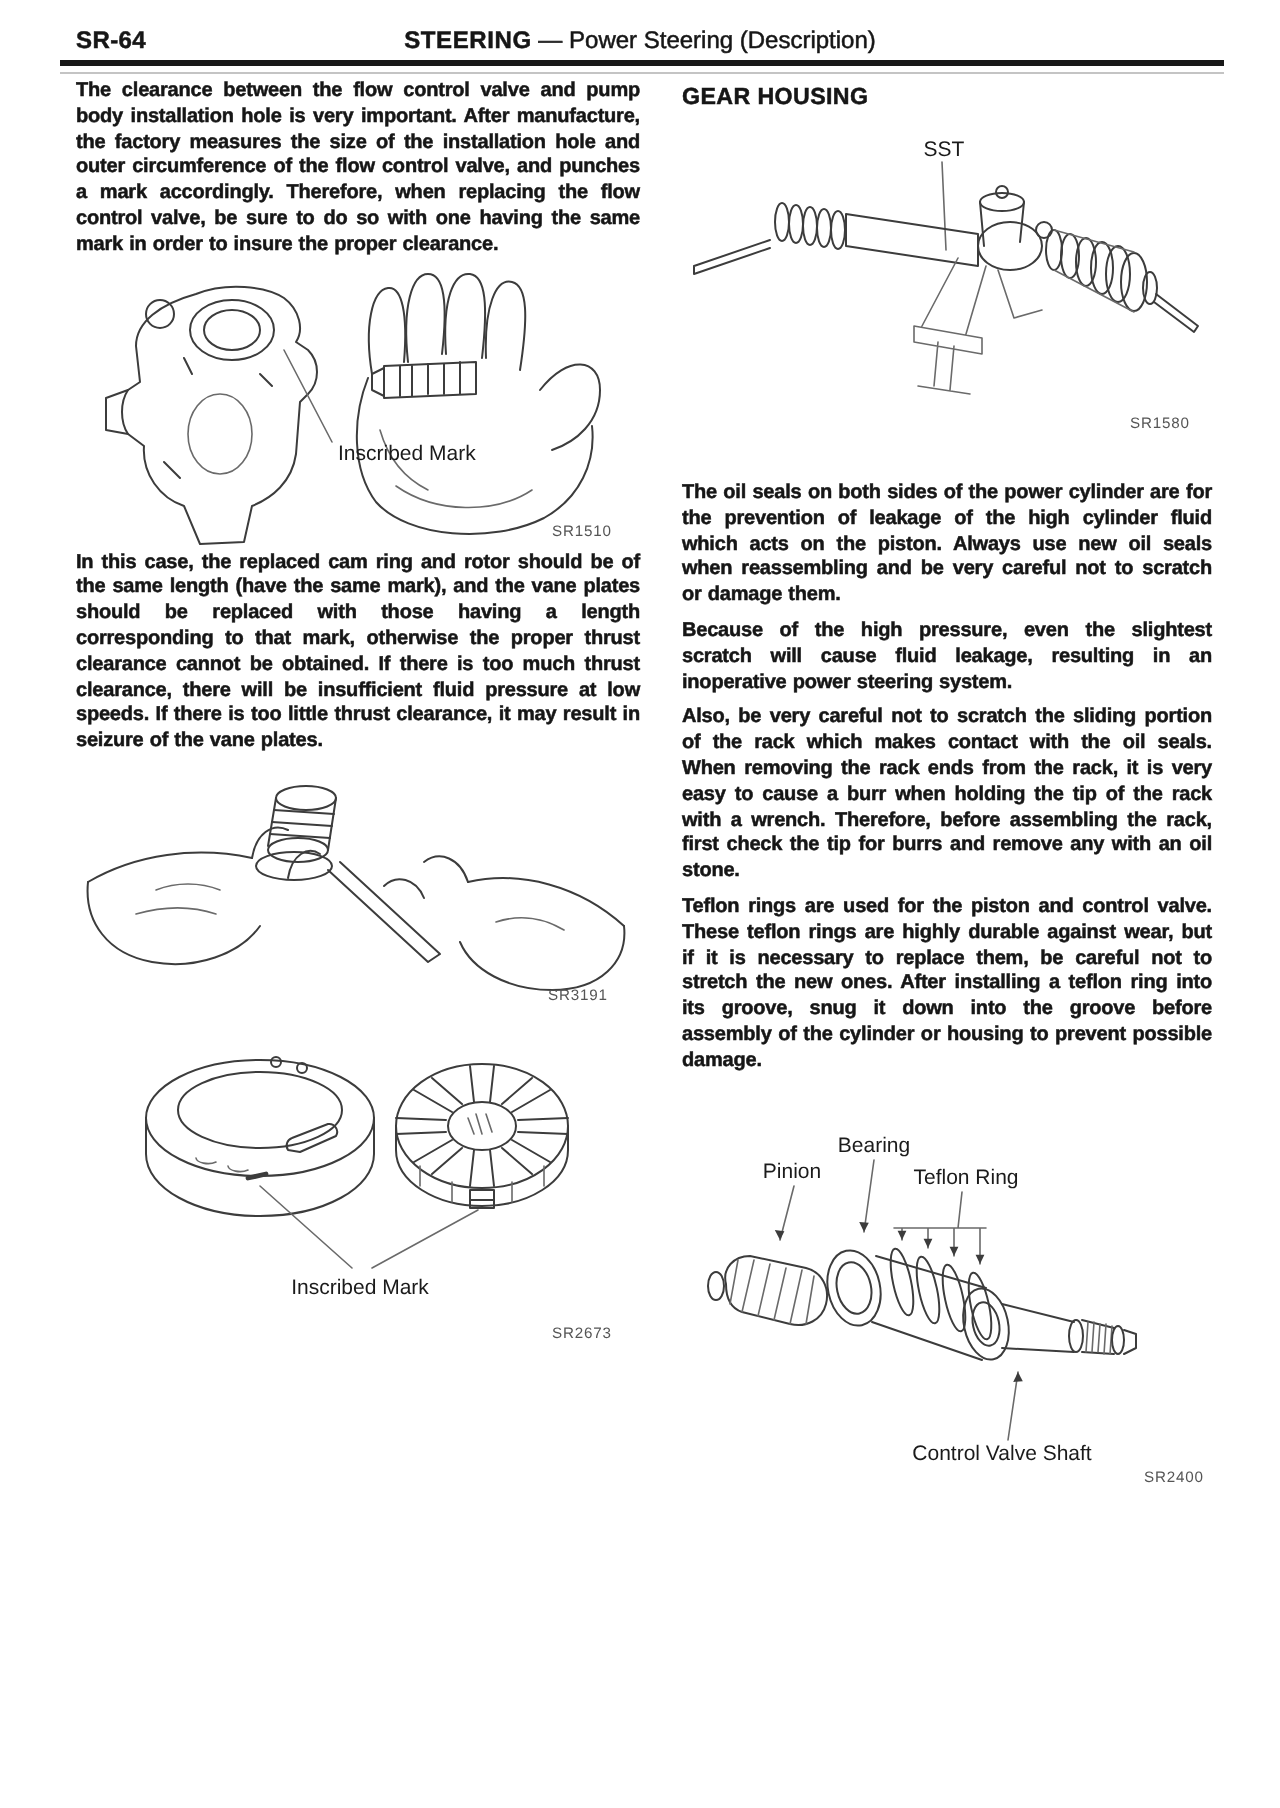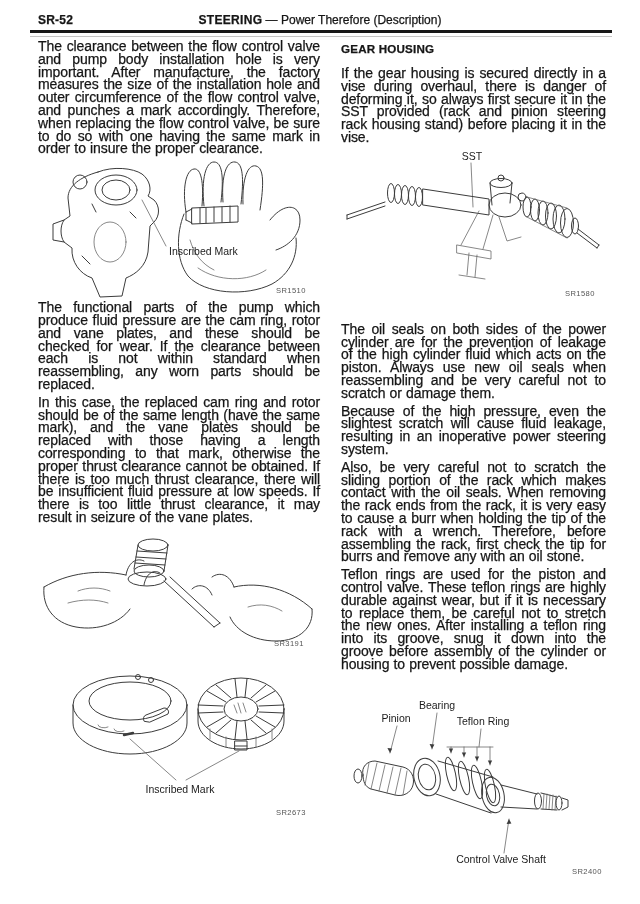--- a/index.html
+++ b/index.html
@@ -14,22 +14,22 @@
   .hdr-title {
     position:absolute; left:0; top:13px; width:640px; text-align:center; font-size:12px;
   }
   .hdr-title .b { font-weight:bold; letter-spacing:0.3px; }
   .rule-main { position:absolute; left:30px; top:30px; width:582px; height:3px; background:#181818; }
   .rule-sub  { position:absolute; left:30px; top:36px; width:582px; height:1px; background:#c4c4c4; }
   .col { position:absolute; top:40px; }
   .col-left  { left:38px;  width:282px; }
   .col-right { left:341px; width:265px; }
   p {
-    margin:0 0 5px 0; font-size:14px; line-height:12.8px; text-align:justify;
-    letter-spacing:-0.1px; word-spacing:0.4px;
+    margin:0 0 5px 0; font-size:10px; line-height:12.8px; text-align:justify;
+    letter-spacing:-0.1px; word-spacing:0.4px;font-weight:bold;
   }
   h2 { margin:2px 0 12px 0; font-size:11.6px; letter-spacing:0.2px; }
   figure { margin:0; position:relative; }
   .fig1 { height:138px; margin-bottom:3px; }
   .fig2 { height:122px; margin-top:4px; }
   .fig3 { height:158px; margin-top:12px; }
   .fig4 { height:152px; margin-bottom:22px; }
   .fig5 { height:180px; margin-top:26px; }
   svg { display:block; }
   svg text { -webkit-text-stroke:0; }
@@ -37,23 +37,23 @@
   .fig-code  { font-size:7.6px; fill:#555555; letter-spacing:0.4px; }
   .art { stroke:#3c3c3c; stroke-width:1; fill:none; stroke-linecap:round; stroke-linejoin:round; }
   .art-light { stroke:#6a6a6a; stroke-width:0.8; fill:none; stroke-linecap:round; }
   .arrow { fill:#3c3c3c; stroke:none; }
 </style>
 </head>
 <body>
 
 <div class="page">
 
-  <span class="hdr-num">SR-52</span>
+  <span class="hdr-num">SR-64</span>
   <div class="hdr-title">
-    <span class="b">STEERING</span><span> — Power Therefore (Description)</span>
+    <span class="b">STEERING</span><span> — Power Steering (Description)</span>
   </div>
   <div class="rule-main"></div>
   <div class="rule-sub"></div>
 
   <section class="col col-left">
     <p>The clearance between the flow control valve and pump body installation hole is very important. After manufacture, the factory measures the size of the installation hole and outer circumference of the flow control valve, and punches a mark accordingly. Therefore, when replacing the flow control valve, be sure to do so with one having the same mark in order to insure the proper clearance.</p>
 
     <figure class="fig1">
       <svg width="282" height="138" viewBox="0 0 282 138">
         <g class="art">
@@ -79,21 +79,20 @@
           <path d="M154,48 L200,46 L200,62 L154,64 Z"></path>
           <path d="M148,52 L154,49 M148,60 L154,63 M148,52 L148,60"></path>
           <path d="M162,48 L162,63 M168,48 L168,63 M176,47 L176,62 M184,47 L184,62 M192,46 L192,62"></path>
         </g>
         <path class="art-light" d="M104,40 L128,86"></path>
         <text class="fig-label" x="131" y="95">Inscribed Mark</text>
         <text class="fig-code" x="238" y="133">SR1510</text>
       </svg>
     </figure>
 
-    <p>The functional parts of the pump which produce fluid pressure are the cam ring, rotor and vane plates, and these should be checked for wear. If the clearance between each is not within standard when reassembling, any worn parts should be replaced.</p>
     <p>In this case, the replaced cam ring and rotor should be of the same length (have the same mark), and the vane plates should be replaced with those having a length corresponding to that mark, otherwise the proper thrust clearance cannot be obtained. If there is too much thrust clearance, there will be insufficient fluid pressure at low speeds. If there is too little thrust clearance, it may result in seizure of the vane plates.</p>
 
     <figure class="fig2">
       <svg width="282" height="122" viewBox="0 0 282 122">
         <g class="art">
           <ellipse cx="115" cy="16" rx="15" ry="6"></ellipse>
           <path d="M100,16 L96,40 M130,16 L126,42"></path>
           <ellipse cx="111" cy="42" rx="15" ry="6"></ellipse>
           <path d="M99,22 L129,24 M98,28 L128,30 M97,34 L127,36"></path>
           <ellipse cx="109" cy="50" rx="19" ry="7"></ellipse>
@@ -141,21 +140,20 @@
         </g>
         <path class="art-light" d="M92,76 L138,117 M201,88 L148,117"></path>
         <text class="fig-label" x="142" y="130" text-anchor="middle">Inscribed Mark</text>
         <text class="fig-code" x="238" y="152">SR2673</text>
       </svg>
     </figure>
   </section>
 
   <section class="col col-right">
     <h2>GEAR HOUSING</h2>
-    <p>If the gear housing is secured directly in a vise during overhaul, there is danger of deforming it, so always first secure it in the SST provided (rack and pinion steering rack housing stand) before placing it in the vise.</p>
 
     <figure class="fig4">
       <svg width="265" height="152" viewBox="0 0 265 152">
         <text class="fig-label" x="131" y="11" text-anchor="middle">SST</text>
         <path class="art-light" d="M130,14 L132,58"></path>
         <g class="art">
           <path d="M6,66 L44,53 M6,70 L44,57 M6,66 L6,70"></path>
           <ellipse cx="50" cy="44" rx="3.5" ry="9.5"></ellipse>
             <ellipse cx="57" cy="45" rx="3.5" ry="9.5"></ellipse>
             <ellipse cx="64" cy="46" rx="3.5" ry="9.5"></ellipse>

